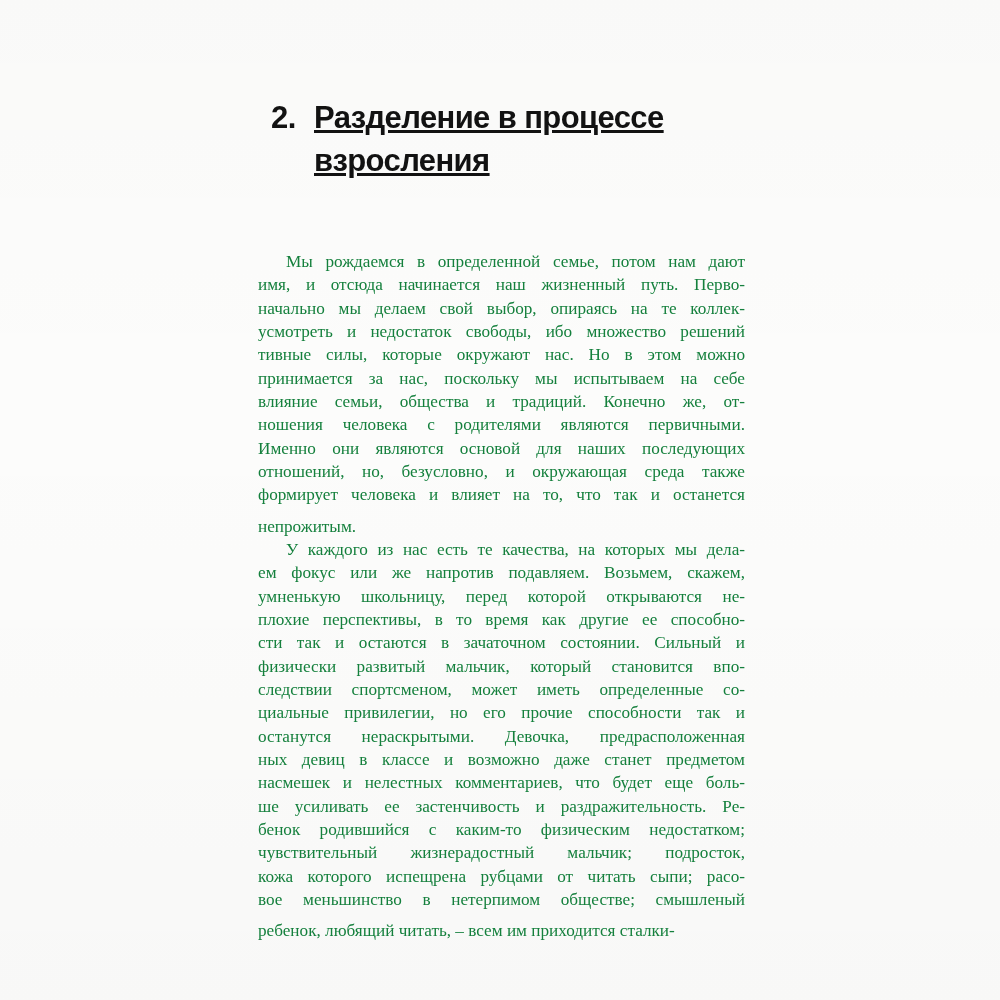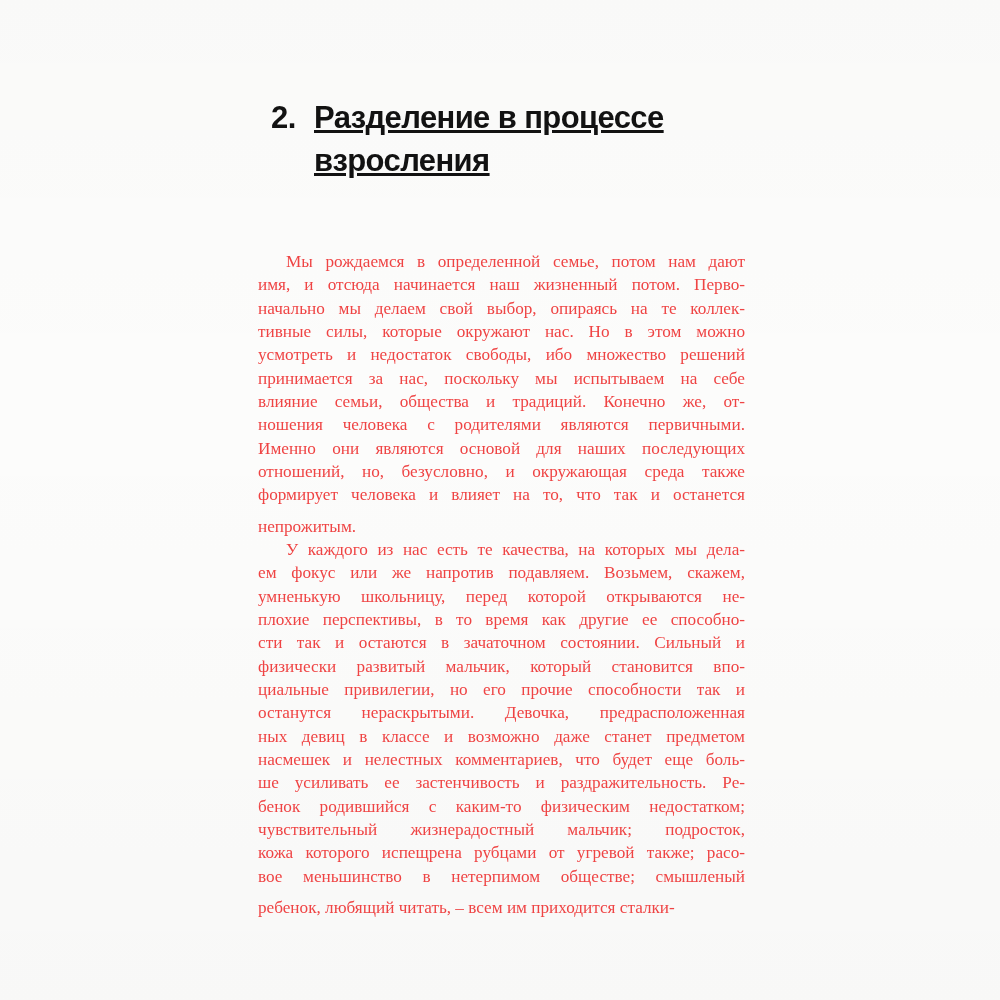--- a/index.html
+++ b/index.html
@@ -45,21 +45,21 @@
   .chapter-lines .title-line {
     white-space: nowrap;
     text-decoration: underline;
   }
 
   .body-text {
     position: absolute;
     left: 258px;
     top: 250px;
     width: 487px;
-    color: #ef4444;
+    color: #15803d;
     font-size: 17.2px;
     line-height: 23.33px;
   }
   .paragraph { margin: 0; }
   .text-line {
     text-align: justify;
     text-align-last: justify;
   }
   .text-line.first {
     text-indent: 28px;
@@ -79,45 +79,46 @@
     <span class="chapter-lines">
       <span class="title-line">Разделение в процессе</span>
       <br>
       <span class="title-line">взросления</span>
     </span>
   </div>
 
   <div class="body-text" id="body-text">
       <div class="paragraph">
         <div class="text-line first">Мы рождаемся в определенной семье, потом нам дают</div>
-        <div class="text-line">имя, и отсюда начинается наш жизненный потом. Перво-</div>
+        <div class="text-line">имя, и отсюда начинается наш жизненный путь. Перво-</div>
         <div class="text-line">начально мы делаем свой выбор, опираясь на те коллек-</div>
+        <div class="text-line">усмотреть и недостаток свободы, ибо множество решений</div>
         <div class="text-line">тивные силы, которые окружают нас. Но в этом можно</div>
-        <div class="text-line">усмотреть и недостаток свободы, ибо множество решений</div>
         <div class="text-line">принимается за нас, поскольку мы испытываем на себе</div>
         <div class="text-line">влияние семьи, общества и традиций. Конечно же, от-</div>
         <div class="text-line">ношения человека с родителями являются первичными.</div>
         <div class="text-line">Именно они являются основой для наших последующих</div>
         <div class="text-line">отношений, но, безусловно, и окружающая среда также</div>
         <div class="text-line">формирует человека и влияет на то, что так и останется</div>
         <div class="text-line last">непрожитым.</div>
       </div>
       <div class="paragraph">
         <div class="text-line first">У каждого из нас есть те качества, на которых мы дела-</div>
         <div class="text-line">ем фокус или же напротив подавляем. Возьмем, скажем,</div>
         <div class="text-line">умненькую школьницу, перед которой открываются не-</div>
         <div class="text-line">плохие перспективы, в то время как другие ее способно-</div>
         <div class="text-line">сти так и остаются в зачаточном состоянии. Сильный и</div>
         <div class="text-line">физически развитый мальчик, который становится впо-</div>
+        <div class="text-line">следствии спортсменом, может иметь определенные со-</div>
         <div class="text-line">циальные привилегии, но его прочие способности так и</div>
         <div class="text-line">останутся нераскрытыми. Девочка, предрасположенная</div>
         <div class="text-line">ных девиц в классе и возможно даже станет предметом</div>
         <div class="text-line">насмешек и нелестных комментариев, что будет еще боль-</div>
         <div class="text-line">ше усиливать ее застенчивость и раздражительность. Ре-</div>
         <div class="text-line">бенок родившийся с каким-то физическим недостатком;</div>
         <div class="text-line">чувствительный жизнерадостный мальчик; подросток,</div>
-        <div class="text-line">кожа которого испещрена рубцами от угревой также; расо-</div>
+        <div class="text-line">кожа которого испещрена рубцами от читать сыпи; расо-</div>
         <div class="text-line">вое меньшинство в нетерпимом обществе; смышленый</div>
         <div class="text-line last">ребенок, любящий читать, – всем им приходится сталки-</div>
       </div>
     </div>
 
 </div>
 
 </body></html>

